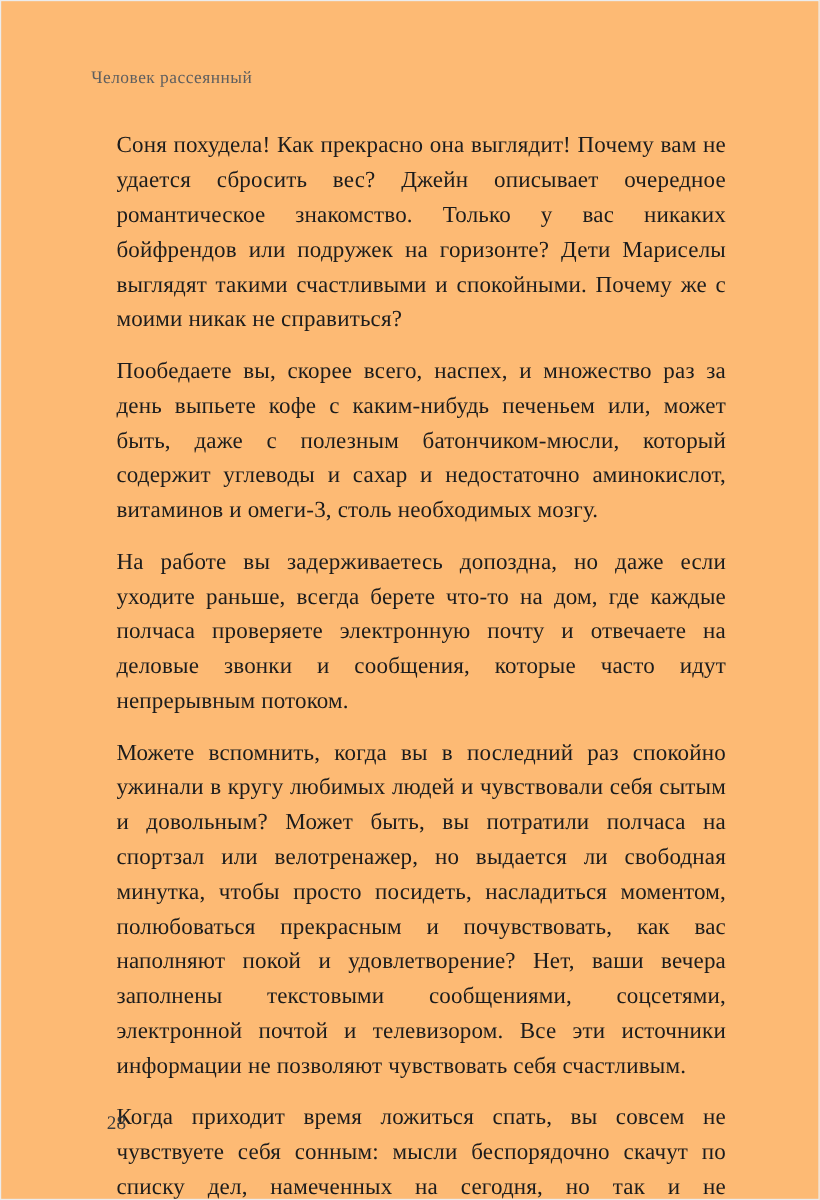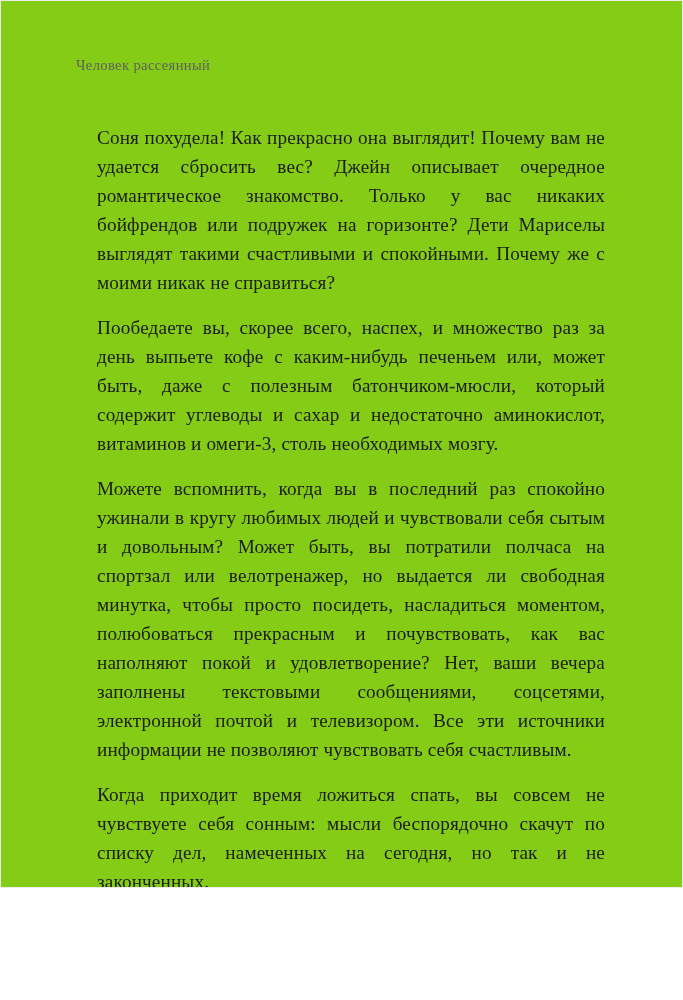--- a/index.html
+++ b/index.html
@@ -3,22 +3,22 @@
 <meta charset="utf-8">
 <style>
   html, body {
     margin: 0;
     padding: 0;
     background: #ffffff;
   }
   .page {
     position: relative;
     width: 683px;
-    height: 888px;
-    background: #84cc16;
+    height: 1000px;
+    background: #fdba74;
     box-sizing: border-box;
     border: 1px solid #ececec;
     overflow: hidden;
     font-family: "Liberation Serif", "DejaVu Serif", serif;
     color: #1c1c1c;
   }
   .running-head {
     position: absolute;
     top: 56px;
     left: 75px;
@@ -26,21 +26,21 @@
     letter-spacing: 0.4px;
     color: #5f5f5f;
   }
   .body-text {
     position: absolute;
     top: 106px;
     left: 96px;
     width: 508px;
   }
   .body-text p {
-    margin: 16px 0 14px 0;
+    margin: 0 0 14px 0;
     font-size: 19.2px;
     line-height: 29px;
     text-align: justify;
     text-justify: inter-word;
     letter-spacing: 0.15px;
     color: #1c1c1c;
     hyphens: auto;
     -webkit-hyphens: auto;
   }
   .page-number {
@@ -54,19 +54,20 @@
 </head>
 <body>
 
 <div class="page">
 
   <div class="running-head">Человек рассеянный</div>
 
   <div class="body-text">
     <p lang="ru">Соня похудела! Как прекрасно она выглядит! Почему вам не удается сбросить вес? Джейн описывает очередное романтическое знакомство. Только у вас никаких бойфрендов или подружек на горизонте? Дети Мариселы выглядят такими счастливыми и спокойными. Почему же с моими никак не справиться?</p>
     <p lang="ru">Пообедаете вы, скорее всего, наспех, и множество раз за день выпьете кофе с каким-нибудь печеньем или, может быть, даже с полезным батончиком-мюсли, который содержит углеводы и сахар и недостаточно аминокислот, витаминов и омеги-3, столь необходимых мозгу.</p>
+    <p lang="ru">На работе вы задерживаетесь допоздна, но даже если уходите раньше, всегда берете что-то на дом, где каждые полчаса проверяете электронную почту и отвечаете на деловые звонки и сообщения, которые часто идут непрерывным потоком.</p>
     <p lang="ru">Можете вспомнить, когда вы в последний раз спокойно ужинали в кругу любимых людей и чувствовали себя сытым и довольным? Может быть, вы потратили полчаса на спортзал или велотренажер, но выдается ли свободная минутка, чтобы просто посидеть, насладиться моментом, полюбоваться прекрасным и почувствовать, как вас наполняют покой и удовлетворение? Нет, ваши вечера заполнены текстовыми сообщениями, соцсетями, электронной почтой и телевизором. Все эти источники информации не позволяют чувствовать себя счастливым.</p>
     <p lang="ru">Когда приходит время ложиться спать, вы совсем не чувствуете себя сонным: мысли беспорядочно скачут по списку дел, намеченных на сегодня, но так и не законченных.</p>
   </div>
 
   <div class="page-number">28</div>
 
 </div>
 
 </body></html>

